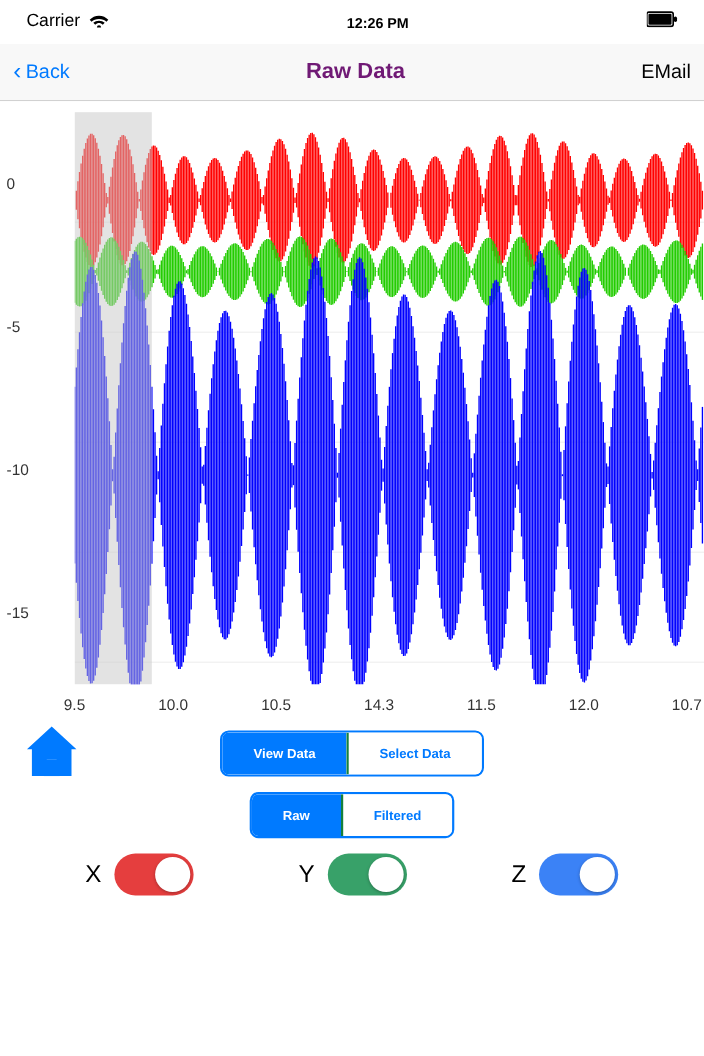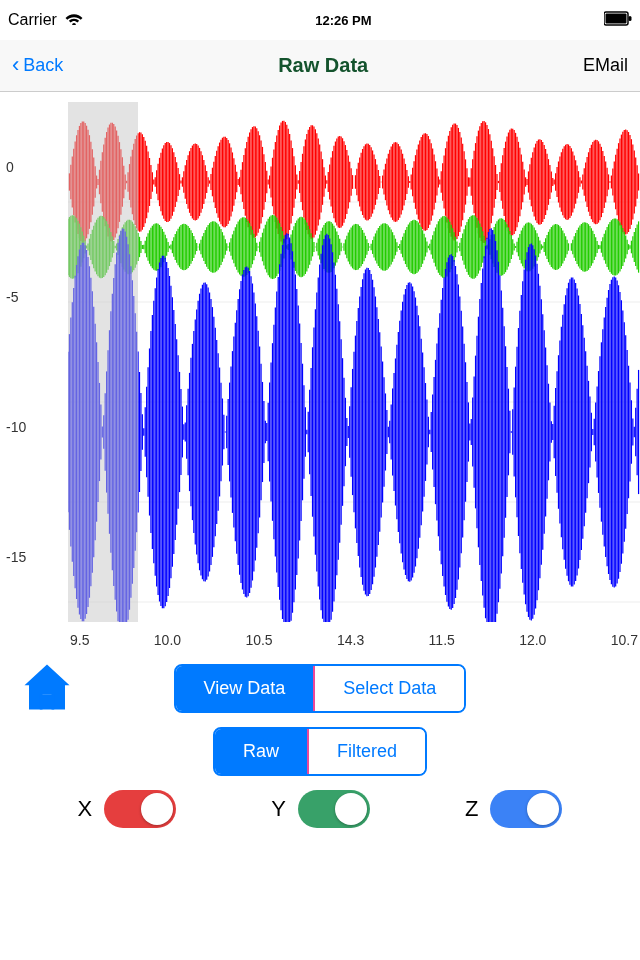--- a/index.html
+++ b/index.html
@@ -13,21 +13,21 @@
     }
 
     
     #status-bar {
       width: 100%;
       height: 40px;
       background: #fff;
       display: flex;
       align-items: center;
       justify-content: space-between;
-      padding: 0 8px;
+      padding: 0 24px;
       font-size: 16px;
       font-weight: 500;
     }
     #status-bar .left { display: flex; align-items: center; gap: 8px; }
     #status-bar .center { font-size: 13px; font-weight: 600; }
     #status-bar .right { display: flex; align-items: center; gap: 6px; }
 
     
     #nav-bar {
       width: 100%;
@@ -48,21 +48,21 @@
       gap: 4px;
     }
     .nav-back .chevron {
       font-size: 22px;
       line-height: 1;
       margin-top: -1px;
     }
     .nav-title {
       font-size: 20px;
       font-weight: 700;
-      color: #14532d;
+      color: #701a75;
     }
     .nav-email {
       color: #000000;
       font-size: 18px;
       cursor: pointer;
     }
 
     
     #chart-area {
       width: 100%;
@@ -109,38 +109,38 @@
     }
 
     .segmented-group {
       display: flex;
       border: 2px solid #007AFF;
       border-radius: 8px;
       overflow: hidden;
     }
     .seg-btn {
       padding: 12px 28px;
-      font-size: 18px;
-      font-weight: 400;
+      font-size: 12px;
+      font-weight: 700;
       cursor: pointer;
       border: none;
       outline: none;
       background: #007AFF;
       color: #fff;
     }
     .seg-btn.active {
       background: #007AFF;
       color: #fff;
     }
     .seg-btn.inactive {
       background: #fff;
       color: #007AFF;
     }
     .seg-btn + .seg-btn {
-      border-left: 2px solid #ec4899;
+      border-left: 2px solid #15803d;
     }
 
     
     #controls-row2 {
       display: flex;
       align-items: center;
       justify-content: flex-end;
     }
 
     
@@ -194,21 +194,21 @@
       display: flex;
       flex-direction: column;
       justify-content: space-around;
       font-size: 14px;
       color: #333;
     }
     
     .x-labels {
       position: absolute;
       bottom: 4px;
-      left: 68px;
+      left: 56px;
       right: 0;
       display: flex;
       justify-content: space-between;
       font-size: 14px;
       color: #333;
       padding: 0 2px;
       align-items: flex-end;
     }
 
     

